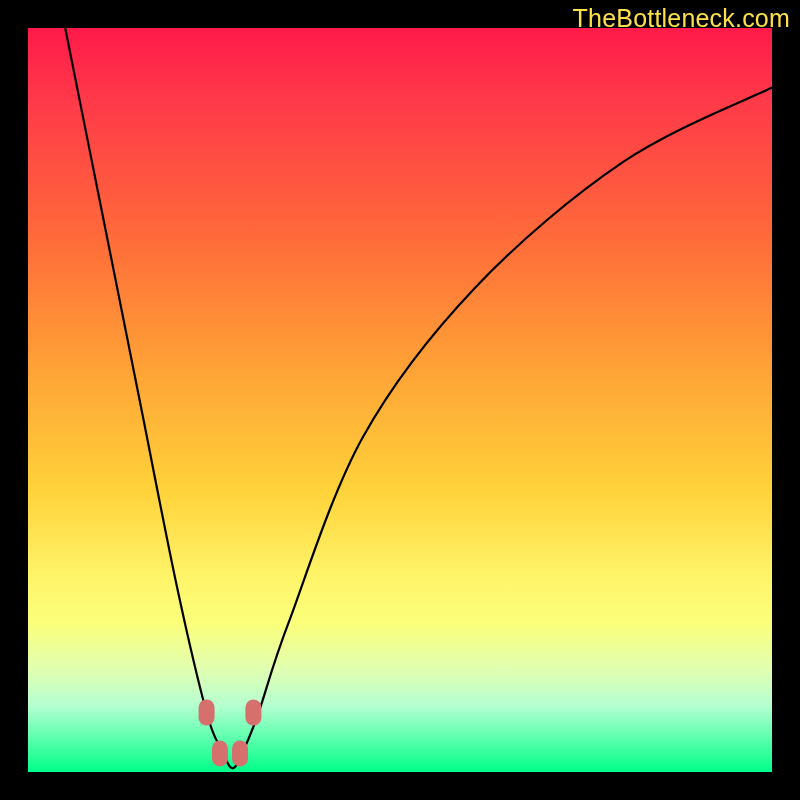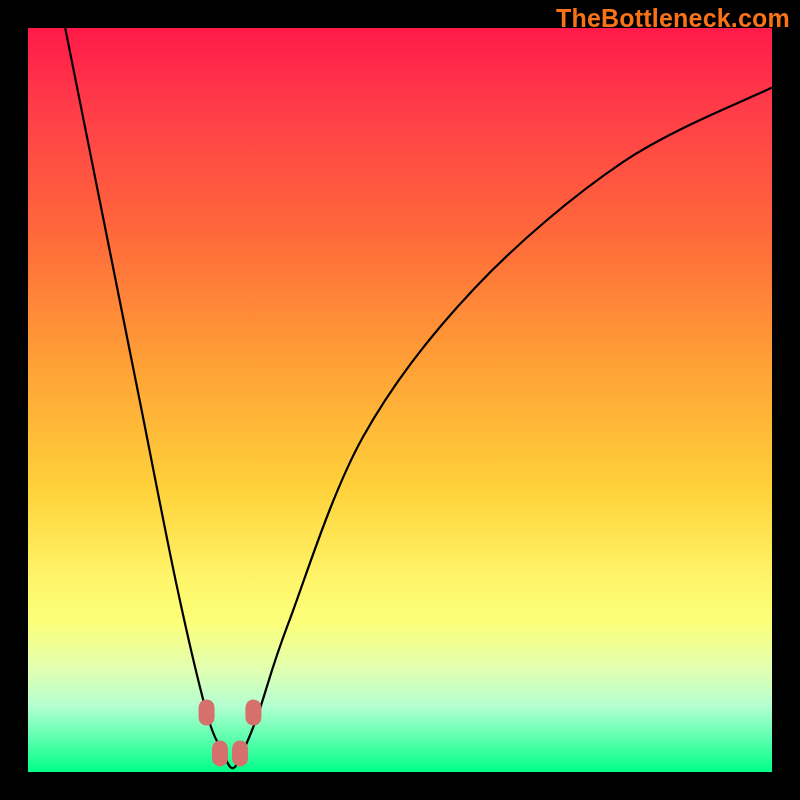--- a/index.html
+++ b/index.html
@@ -27,23 +27,23 @@
       #fbff7a 80%,
       #e2ffb0 86%,
       #b6ffd0 91%,
       #66ffb2 95%,
       #00ff88 100%);
   }
   .watermark {
     position: absolute;
     top: 4px;
     right: 10px;
-    color: #f97316;
+    color: #fde047;
     font-size: 25px;
-    font-weight: 700;
+    font-weight: 400;
     letter-spacing: 0.2px;
   }
   svg.curve {
     position: absolute;
     left: 0;
     top: 0;
     width: 744px;
     height: 744px;
     overflow: visible;
   }

